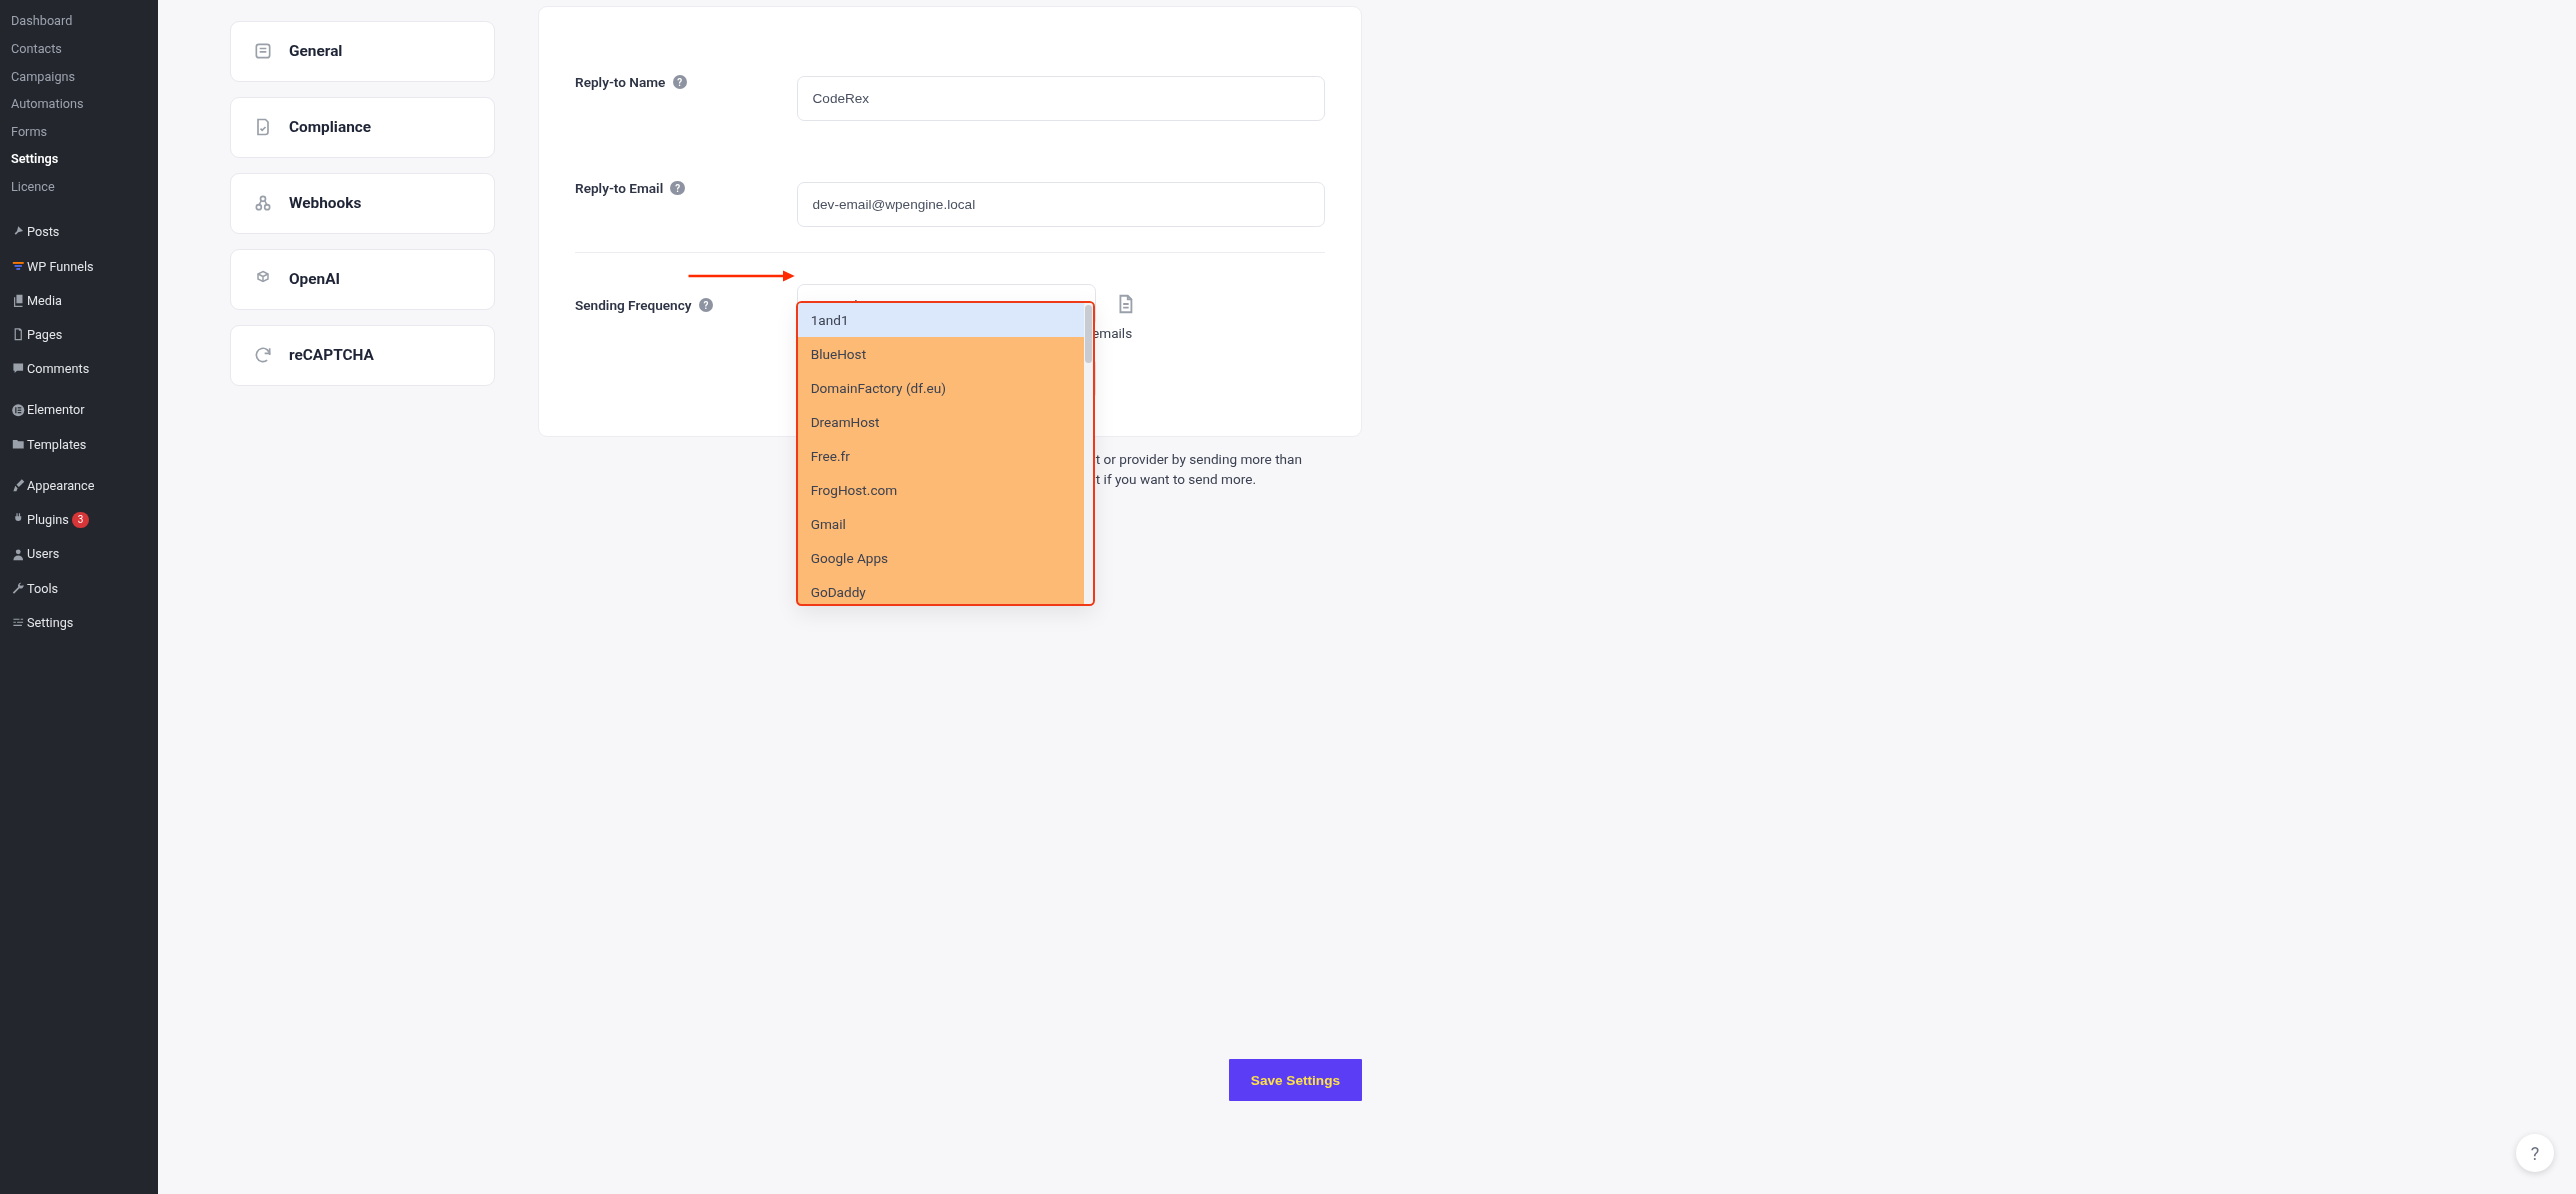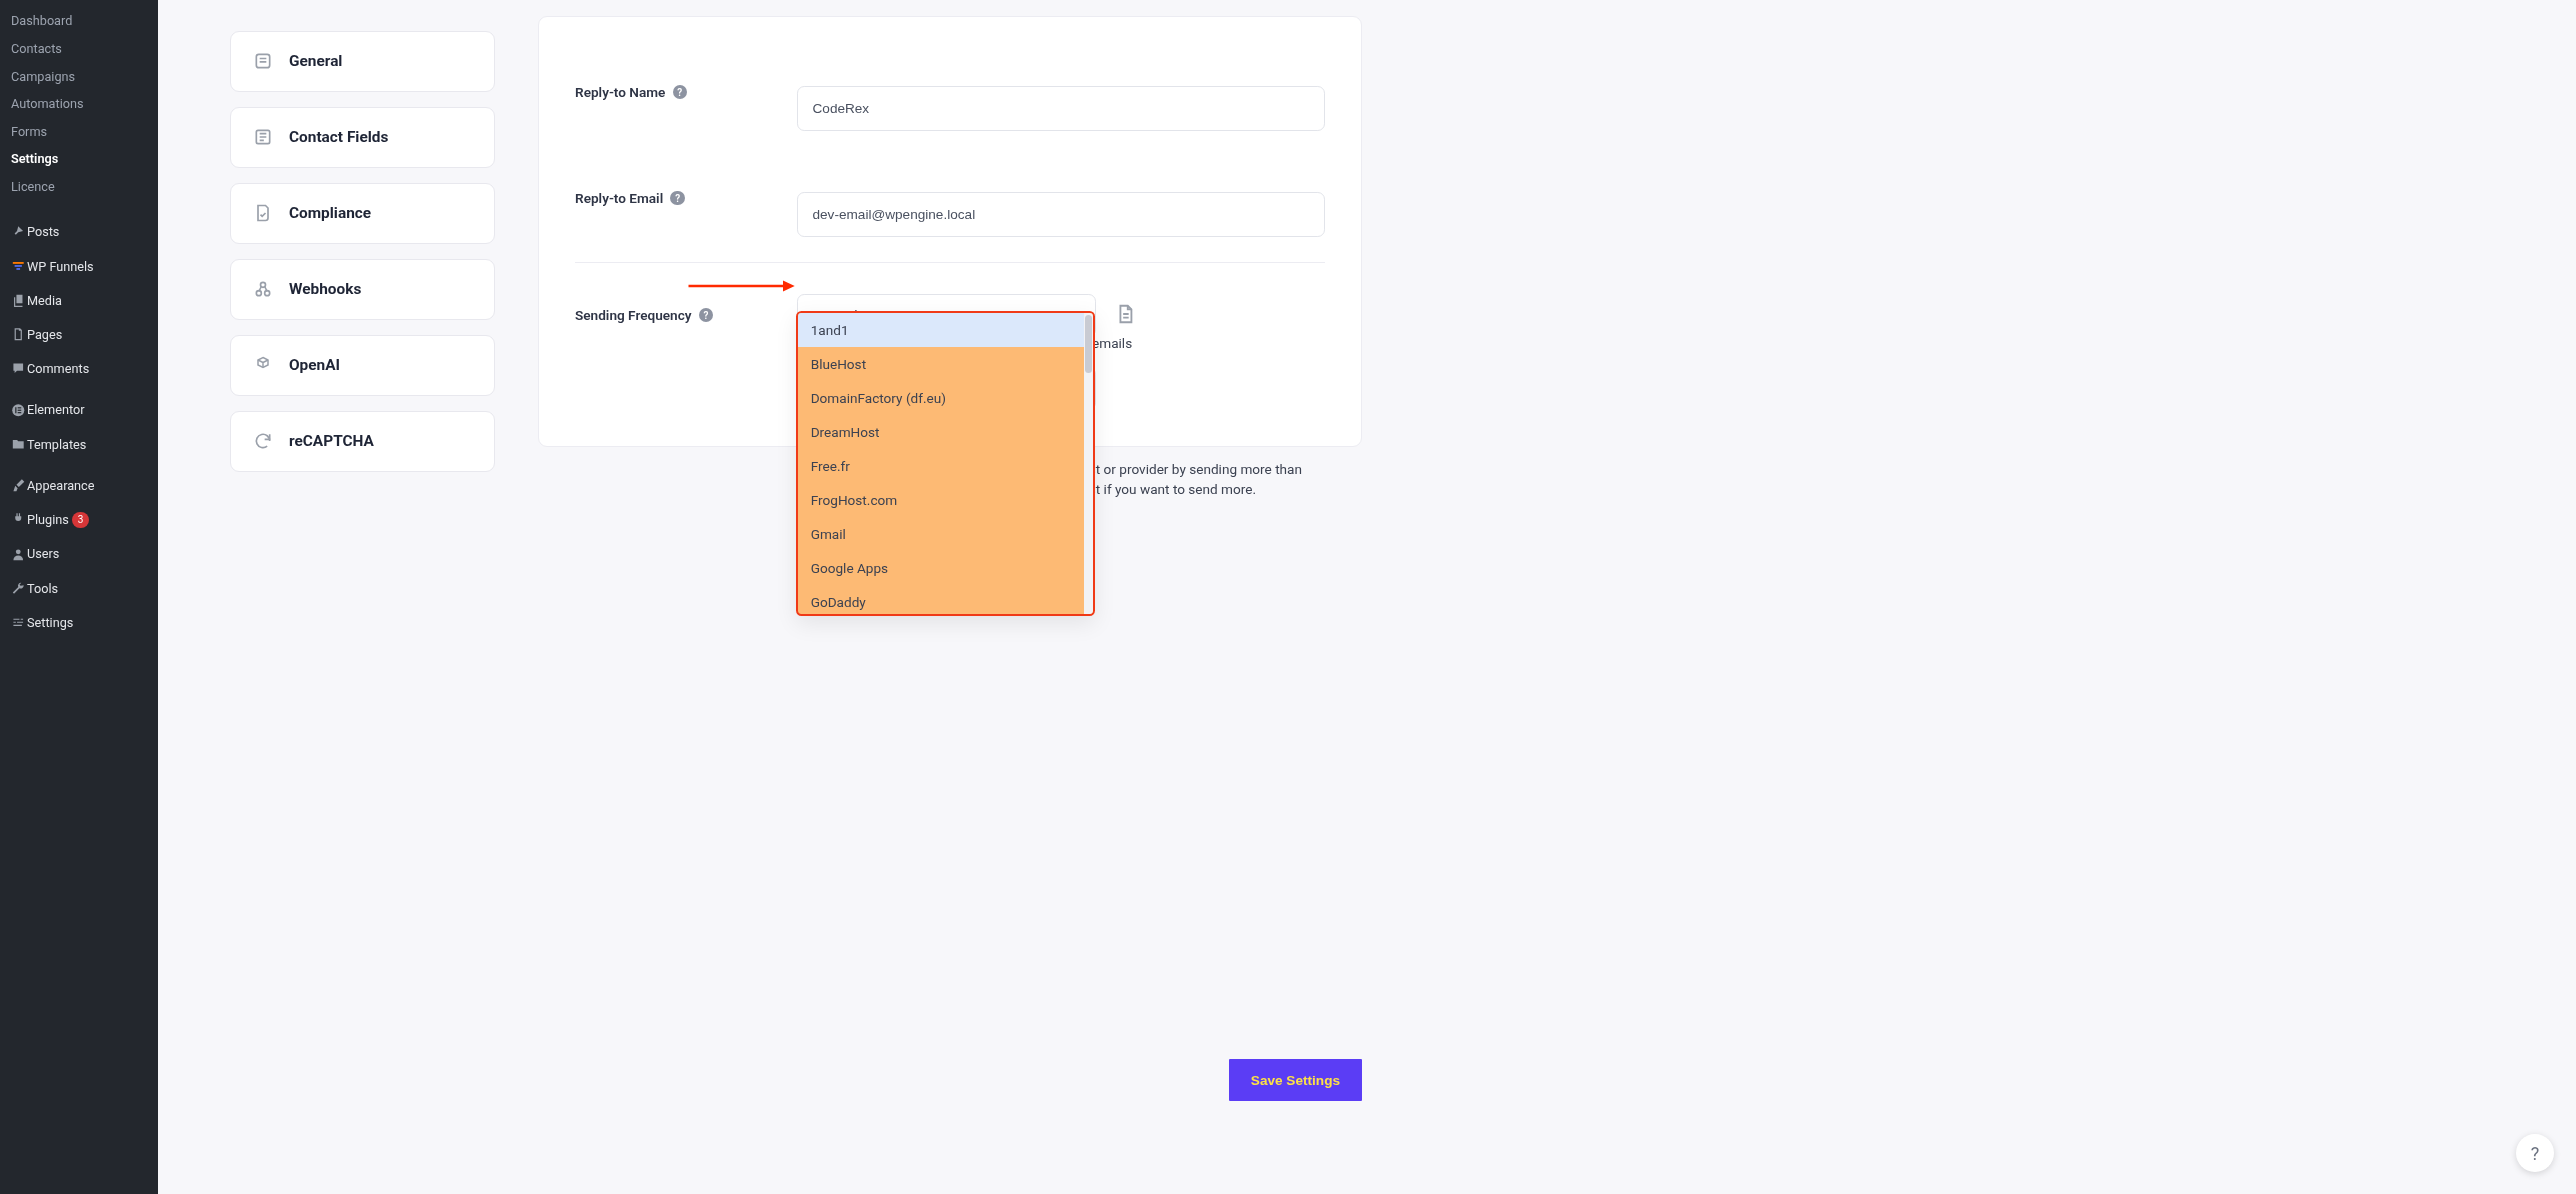--- a/index.html
+++ b/index.html
@@ -12,21 +12,21 @@
 .wp-sidebar .sub-menu { padding: 7.2px 0; }
 .wp-sidebar .sub-item { padding: 6.3px 11px; color: #9ca3af; cursor: pointer; }
 .wp-sidebar .sub-item.active { color: #ffffff; font-weight: 600; }
 .wp-sidebar .sep { height: 7.2px; }
 .wp-sidebar .main-item { display: flex; align-items: center; gap: 0; padding: 8.1px 9px; color: #e4e6ea; cursor: pointer; }
 .wp-sidebar .main-item .mi-icon { width: 18px; height: 18px; display: flex; align-items: center; justify-content: center; color: #9ba1aa; }
 .wp-sidebar .main-item .mi-label { font-size: 12.7px; }
 .wp-sidebar .badge { background: #d63638; color: #fff; border-radius: 9px; min-width: 16.3px; height: 16.3px; font-size: 10px; display: inline-flex; align-items: center; justify-content: center; padding: 0 4.5px; margin-left: 3.6px; }
 
 
-.page { flex: 1; display: flex; gap: 43px; padding: 16px 51px 36px 72px; position: relative; }
+.page { flex: 1; display: flex; gap: 43px; padding: 6px 51px 36px 72px; position: relative; }
 
 
 .settings-nav { width: 265px; display: flex; flex-direction: column; gap: 14.5px; padding-top: 14.5px; }
 .settings-card { background: #fff; border: 0.9px solid #e8e8ee; border-radius: 9px; padding: 18px 20px; display: flex; align-items: center; gap: 14.5px; cursor: pointer; }
 .settings-card .sc-icon { width: 23.5px; height: 23.5px; color: #9aa0aa; display: flex; align-items: center; justify-content: center; }
 .settings-card .sc-label { font-size: 15.4px; font-weight: 700; color: #1f2536; }
 
 
 .panel-wrap { flex: 1; position: relative; }
 .panel { background: #fff; border: 0.9px solid #ececf2; border-radius: 9px; padding: 22px 36px 36px; width: 100%; max-width: 824px; margin: 0; }
@@ -193,29 +193,20 @@
 
     <div class="settings-nav">
       <div class="settings-card">
         <span class="sc-icon">
             <svg width="20" height="20" viewBox="0 0 24 24" fill="none" stroke="currentColor" stroke-width="2">
               <rect x="4" y="4" width="16" height="16" rx="3"></rect>
               <path d="M8 9h8M8 13h8"></path>
             </svg>
           </span>
         <span class="sc-label">General</span>
-      </div>
-      <div class="settings-card">
-        <span class="sc-icon">
-            <svg width="20" height="20" viewBox="0 0 24 24" fill="none" stroke="currentColor" stroke-width="2">
-              <rect x="4" y="4" width="16" height="16" rx="2"></rect>
-              <path d="M8 8h8M8 12h8M8 16h5"></path>
-            </svg>
-          </span>
-        <span class="sc-label">Contact Fields</span>
       </div>
       <div class="settings-card">
         <span class="sc-icon">
             <svg width="20" height="20" viewBox="0 0 24 24" fill="none" stroke="currentColor" stroke-width="2">
               <path d="M6 3h9l3 3v12a3 3 0 01-3 3H6z"></path>
               <path d="M9 14l2 2 4-4"></path>
             </svg>
           </span>
         <span class="sc-label">Compliance</span>
       </div>

